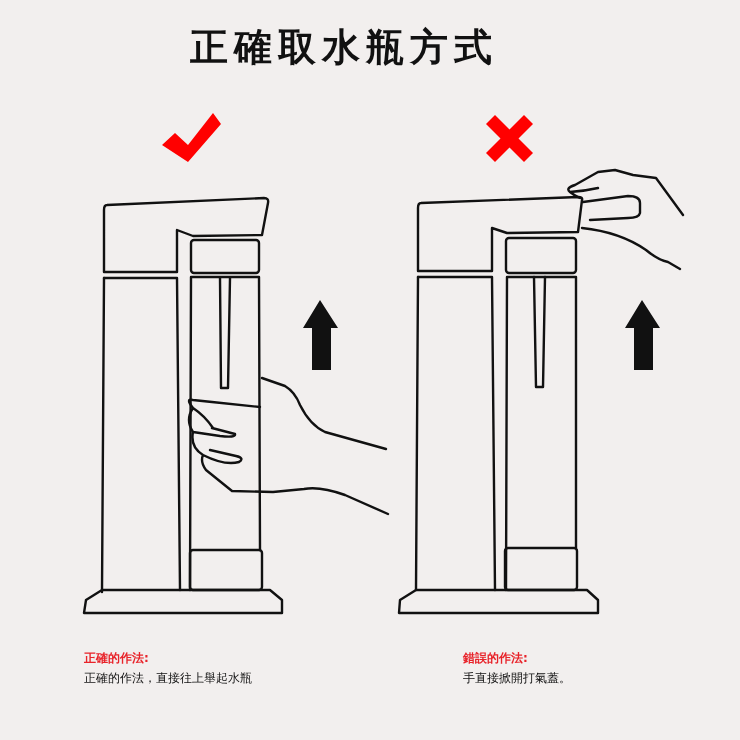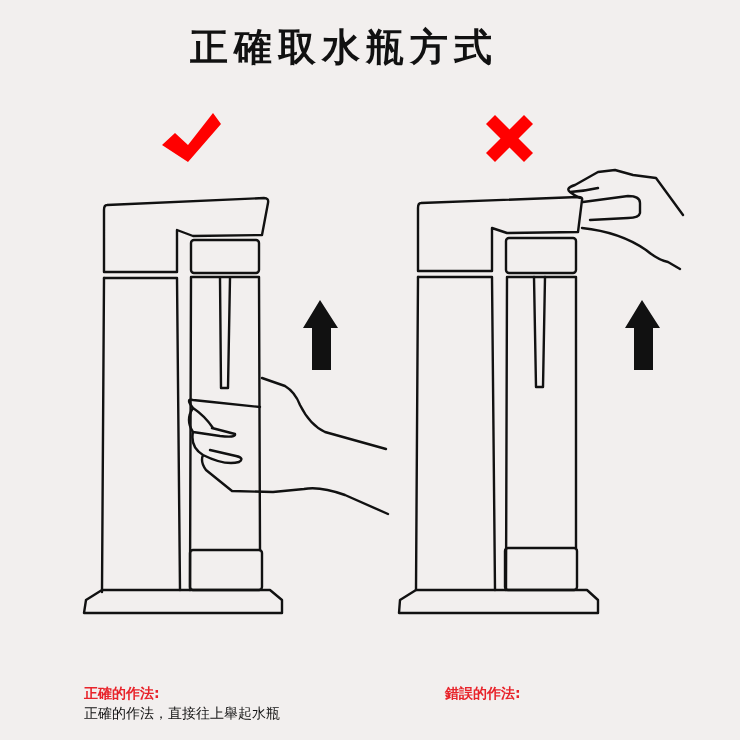--- a/index.html
+++ b/index.html
@@ -13,27 +13,26 @@
     }
     .title {
       position: absolute; left: 0; top: 22px; width: 688px;
       text-align: center;
       font-size: 38px; font-weight: bold; letter-spacing: 6px;
       color: #111;
     }
     svg.scene { position: absolute; left: 0; top: 0; }
     .caption {
       position: absolute;
-      font-size: 14px; line-height: 20px;
+      font-size: 12px; line-height: 20px;
       color: #111;
-      margin-top: 35px;
     }
     .caption .heading { color: #e8232a; font-weight: bold; }
     .caption-left { left: 84px; top: 648px; }
-    .caption-right { left: 445px; top: 648px; }
+    .caption-right { left: 463px; top: 648px; }
   </style>
 </head>
 <body>
 
 <div class="title">正確取水瓶方式</div>
 
 <svg class="scene" width="740" height="740" viewBox="0 0 740 740" xmlns="http://www.w3.org/2000/svg">
 
   <g>
 
@@ -94,13 +93,14 @@
   </g>
 </svg>
 
 <div class="caption caption-left">
   <div class="heading">正確的作法:</div>
   <div>正確的作法，直接往上舉起水瓶</div>
 </div>
 
 <div class="caption caption-right">
   <div class="heading">錯誤的作法:</div>
+  <div>手直接掀開打氣蓋。</div>
 </div>
 
 </body></html>

